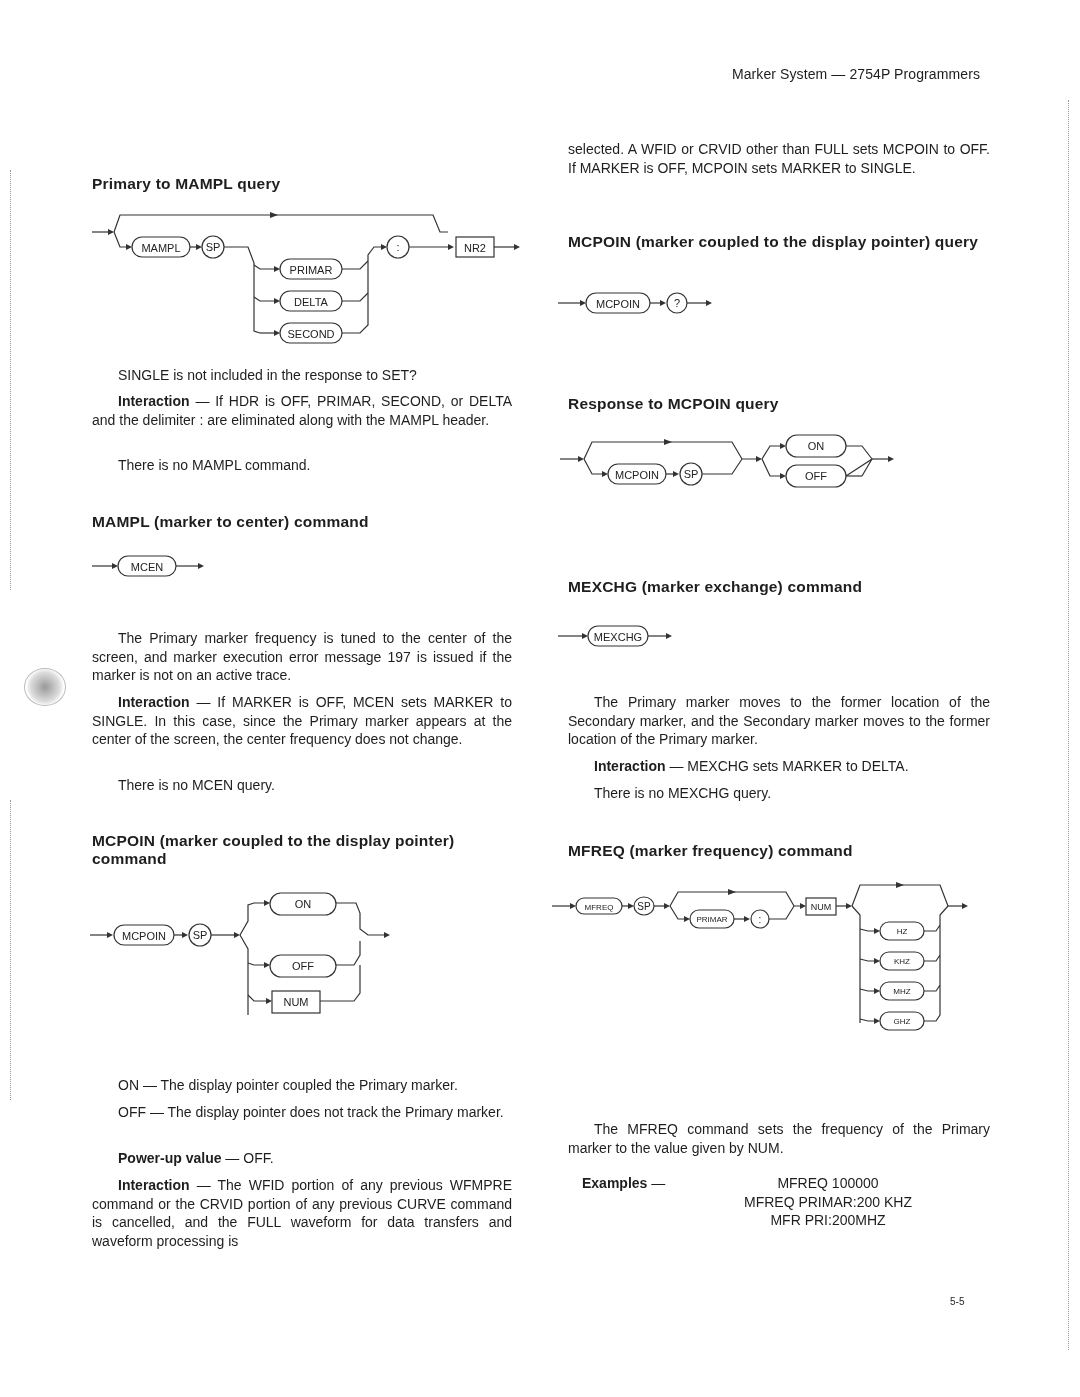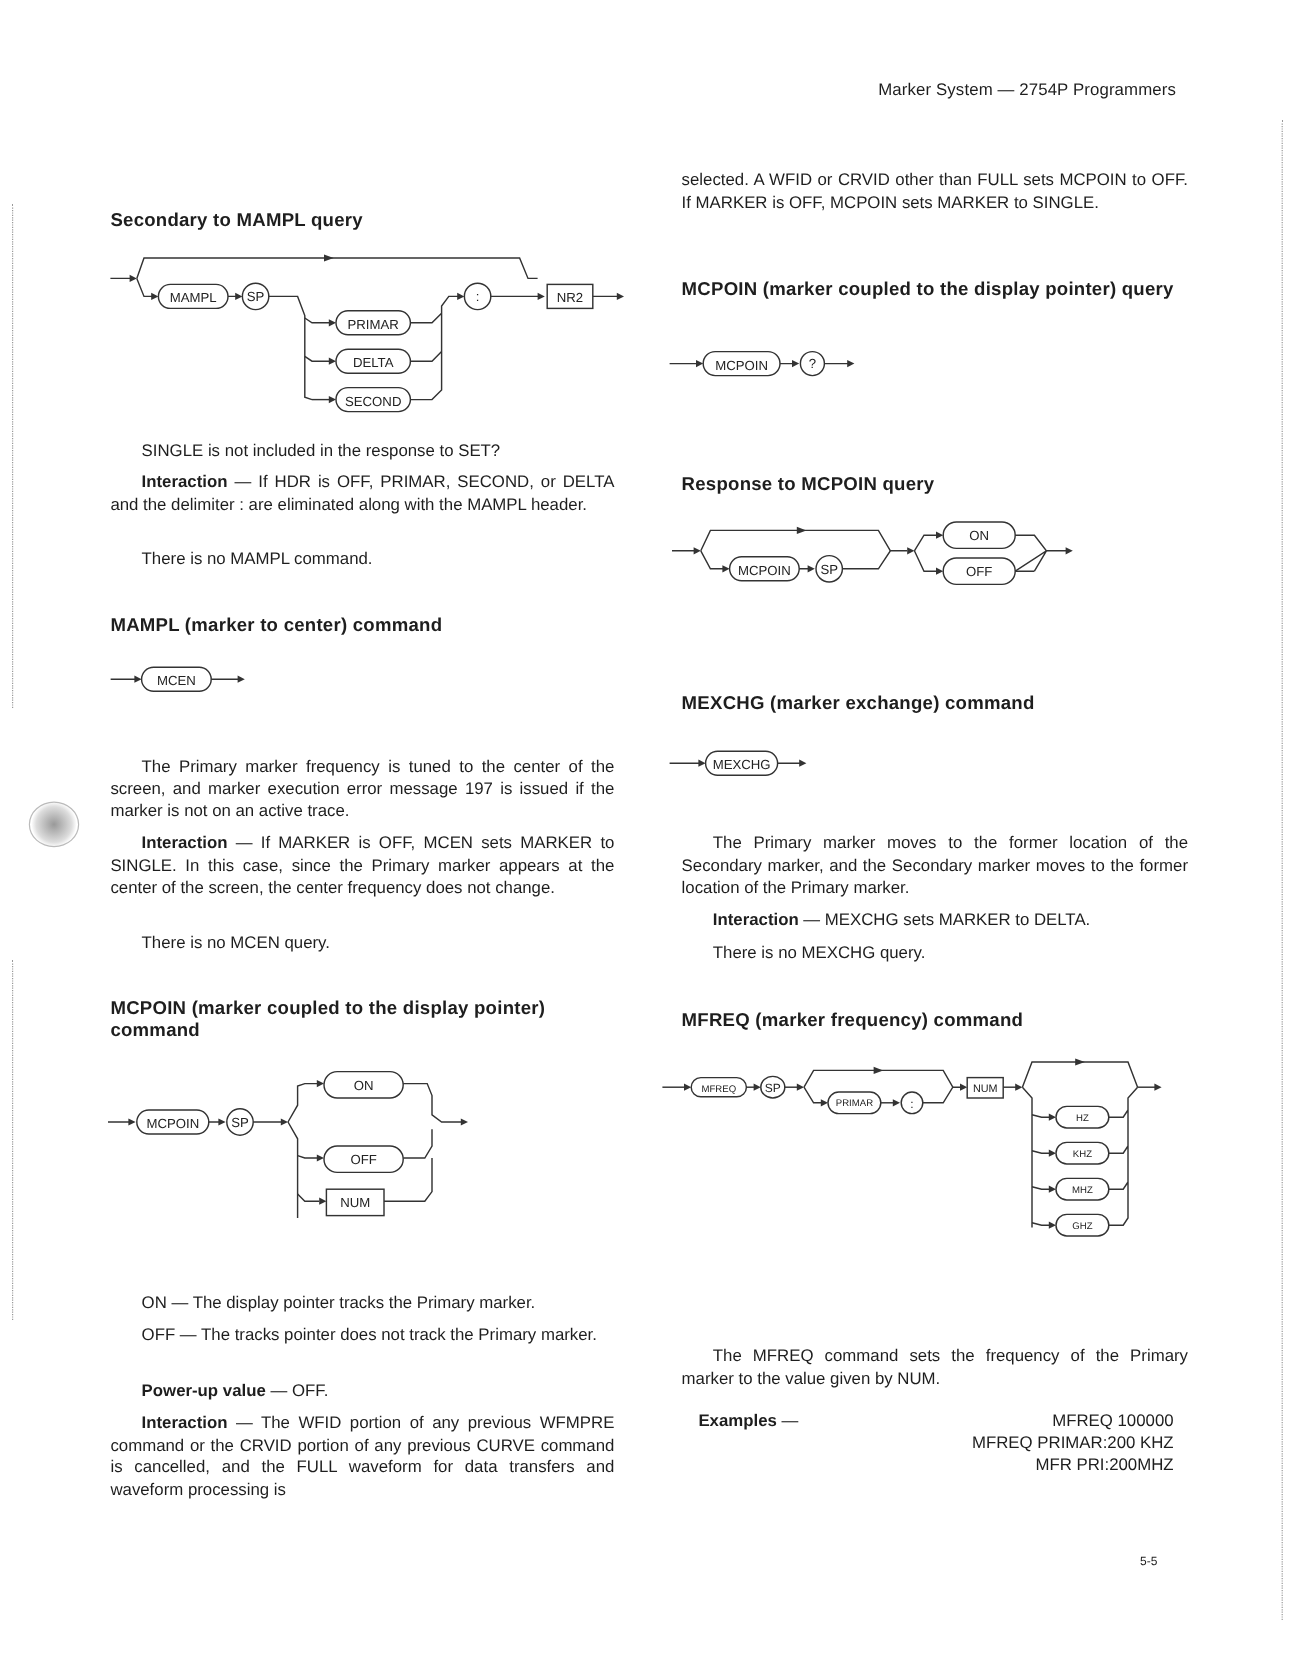--- a/index.html
+++ b/index.html
@@ -20,21 +20,21 @@
   .dg line, .dg path, .dg rect, .dg ellipse { stroke: #333; stroke-width: 1.2; fill: none; }
   .dg .arr { fill: #333; stroke: none; }
   .page-num { left: 950px; top: 1296px; font-size: 10px; }
   .margin-mark { border-left: 1px dotted #999; }
 </style>
 </head>
 <body>
 
 <div class="abs running-head">Marker System — 2754P Programmers</div>
 
-<div class="abs h col-l" style="top:175px;">Secondary to MAMPL query</div>
+<div class="abs h col-l" style="top:175px;">Primary to MAMPL query</div>
 
 <svg class="abs dg" style="left:88px; top:205px;" width="450" height="150">
 
   <line x1="4" y1="27" x2="22" y2="27"></line>
   <path class="arr" d="M20 24 L26 27 L20 30 Z"></path>
 
   <path d="M26 27 L32 10 L345 10 L352 27 L360 27"></path>
   <path class="arr" d="M182 7 L190 10 L182 13 Z"></path>
 
   <path d="M26 27 L32 42 L42 42"></path>
@@ -117,22 +117,22 @@
   <rect x="182" y="70" width="66" height="22" rx="11"></rect>
   <text x="215" y="85" font-size="11" text-anchor="middle">OFF</text>
   <path d="M248 80 L266 80 L272 70 L272 56"></path>
   <path d="M160 110 L166 116 L178 116"></path>
   <path class="arr" d="M178 113 L184 116 L178 119 Z"></path>
   <rect x="184" y="106" width="48" height="22"></rect>
   <text x="208" y="121" font-size="11" text-anchor="middle">NUM</text>
   <path d="M232 116 L266 116 L272 108 L272 80"></path>
 </svg>
 
-<div class="abs p ind col-l" style="top:1076px;">ON — The display pointer tracks the Primary marker.</div>
-<div class="abs p ind col-l" style="top:1103px;">OFF — The tracks pointer does not track the Primary marker.</div>
+<div class="abs p ind col-l" style="top:1076px;">ON — The display pointer coupled the Primary marker.</div>
+<div class="abs p ind col-l" style="top:1103px;">OFF — The display pointer does not track the Primary marker.</div>
 <div class="abs p ind col-l" style="top:1149px;"><span class="lbl">Power-up value</span><span> — OFF.</span></div>
 <div class="abs p ind col-l" style="top:1176px;"><span class="lbl">Interaction</span><span> — The WFID portion of any previous WFMPRE command or the CRVID portion of any previous CURVE command is cancelled, and the FULL waveform for data transfers and waveform processing is</span></div>
 
 <div class="abs p col-r" style="top:140px;">selected. A WFID or CRVID other than FULL sets MCPOIN to OFF. If MARKER is OFF, MCPOIN sets MARKER to SINGLE.</div>
 
 <div class="abs h col-r" style="top:233px;">MCPOIN (marker coupled to the display pointer) query</div>
 
 <svg class="abs dg" style="left:556px; top:290px;" width="170" height="30">
   <line x1="2" y1="13" x2="26" y2="13"></line>
   <path class="arr" d="M24 10 L30 13 L24 16 Z"></path>
@@ -241,21 +241,21 @@
   <rect x="330" y="137" width="44" height="18" rx="9"></rect>
   <text x="352" y="149" font-size="8" text-anchor="middle">GHZ</text>
   <path d="M374 56 L386 56 L390 50 M374 86 L386 86 L390 80 M374 116 L386 116 L390 110 M374 146 L386 146 L390 140 L390 40 L398 31"></path>
   <line x1="398" y1="31" x2="414" y2="31"></line>
   <path class="arr" d="M412 28 L418 31 L412 34 Z"></path>
 </svg>
 
 <div class="abs p ind col-r" style="top:1120px;">The MFREQ command sets the frequency of the Primary marker to the value given by NUM.</div>
 
 <div class="abs p" style="left:582px; top:1174px; width:110px;"><span class="lbl">Examples</span><span> —</span></div>
-<div class="abs p" style="left:678px; top:1174px; width:300px; text-align:right;">
+<div class="abs p" style="left:678px; top:1174px; width:300px; text-align:center;">
   <div>MFREQ 100000</div>
   <div>MFREQ PRIMAR:200 KHZ</div>
   <div>MFR PRI:200MHZ</div>
 </div>
 
 <div class="abs page-num">5-5</div>
 
 <div class="abs margin-mark" style="left:10px; top:170px; height:420px;"></div>
 <div class="abs margin-mark" style="left:10px; top:800px; height:300px;"></div>
 <div class="abs margin-mark" style="left:1068px; top:100px; height:1250px;"></div>

